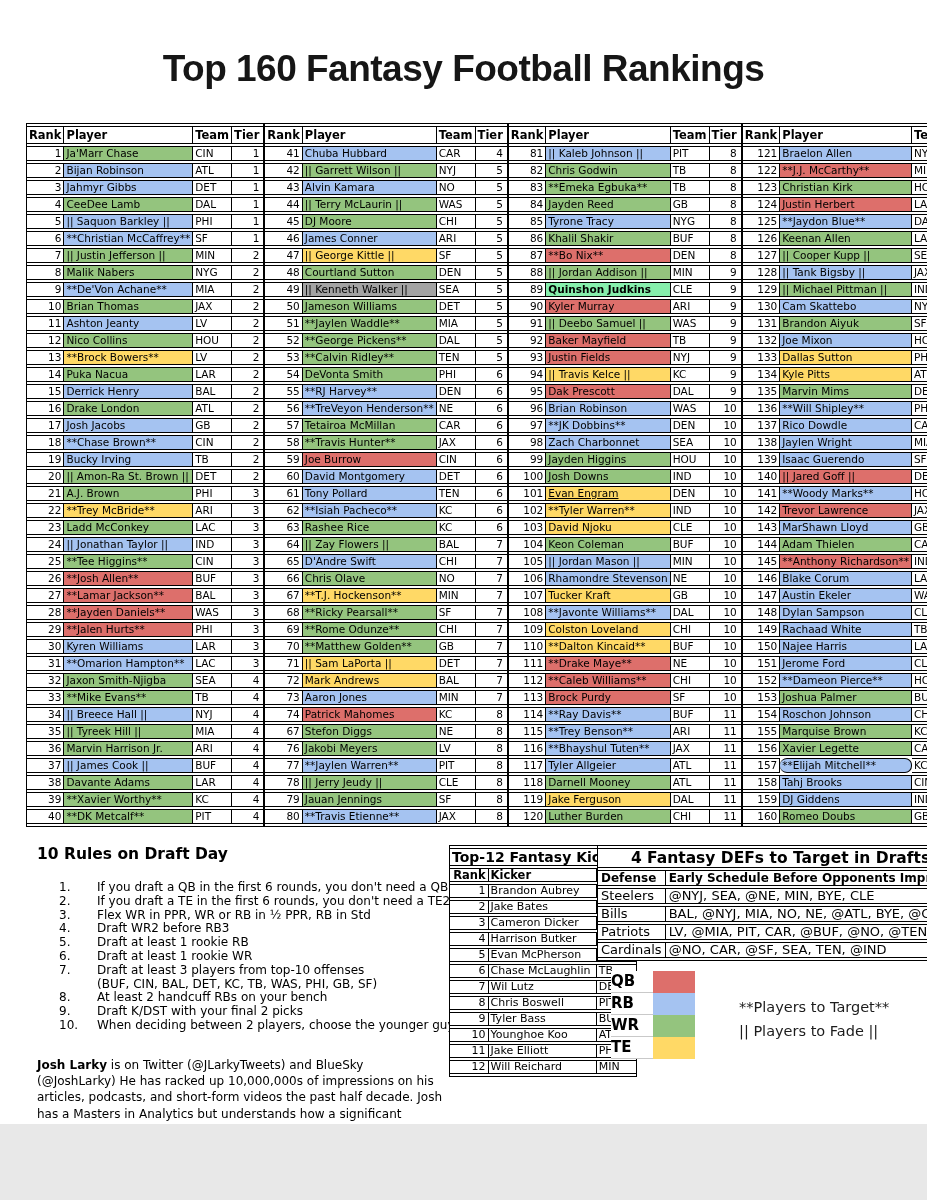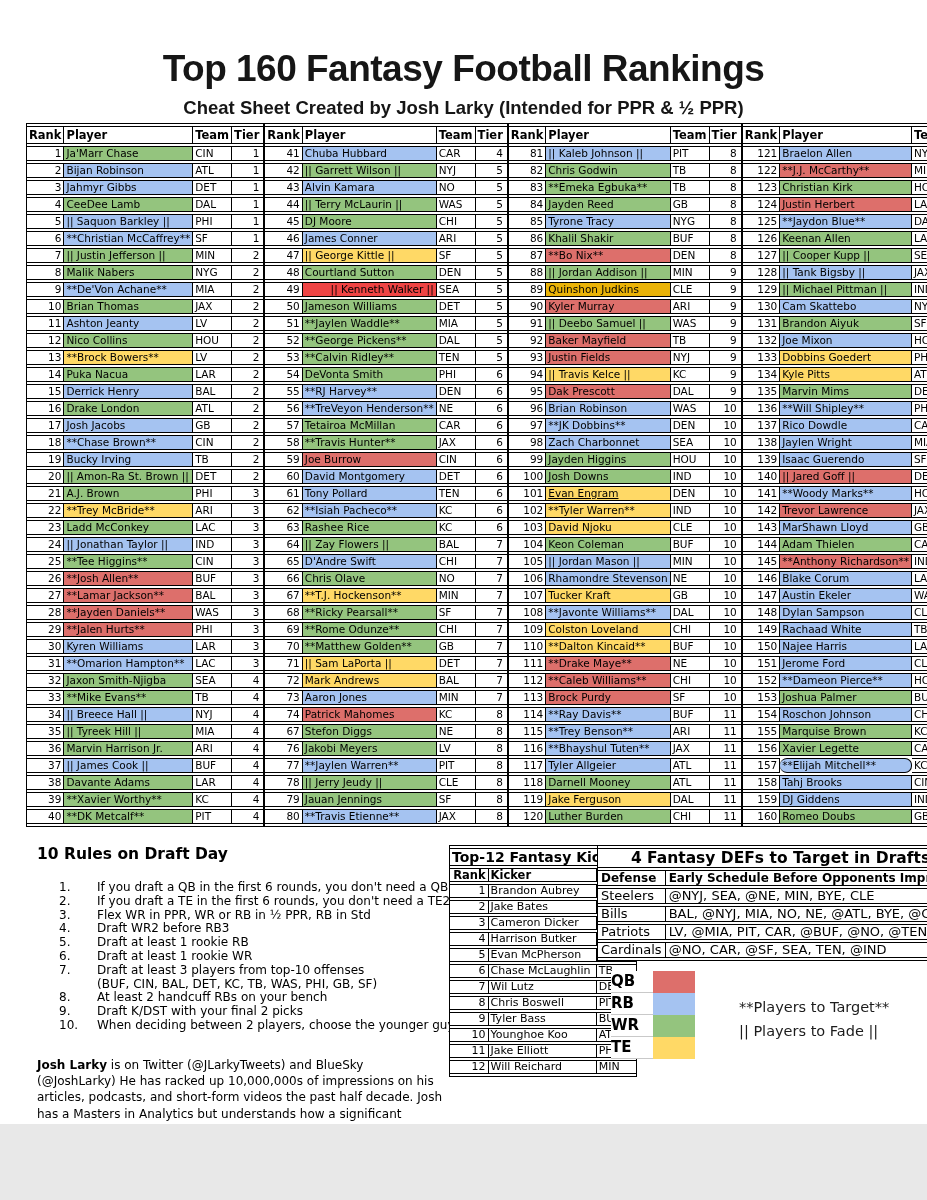--- a/index.html
+++ b/index.html
@@ -83,21 +83,20 @@
   
   #bio{position:absolute;top:1057px;left:37px;width:408px;font-size:12px;line-height:16.2px;}
   #bio .bio-lead{font-weight:bold;}
 </style>
 </head>
 <body>
 
 <div id="page">
 
   <div id="page-title">Top 160 Fantasy Football Rankings</div>
-  <div id="page-subtitle">Cheat Sheet Created by Josh Larky (Intended for PPR &amp; ½ PPR)</div>
 
   <div id="rankings">
       <div class="tframe">
         <table class="rtable">
           <thead>
             <tr>
               <th class="c-rank">Rank</th>
               <th class="c-player">Player</th>
               <th class="c-team">Team</th>
               <th class="c-tier">Tier</th>
@@ -401,21 +400,21 @@
               <td class="c-tier">5</td>
             </tr>
             <tr>
               <td class="c-rank">48</td>
               <td class="c-player" style="background: rgb(148, 196, 126);">Courtland Sutton</td>
               <td class="c-team">DEN</td>
               <td class="c-tier">5</td>
             </tr>
             <tr>
               <td class="c-rank">49</td>
-              <td class="c-player" style="background: #ef4444; text-align: right;">|| Kenneth Walker ||</td>
+              <td class="c-player" style="background: #a3a3a3;">|| Kenneth Walker ||</td>
               <td class="c-team">SEA</td>
               <td class="c-tier">5</td>
             </tr>
             <tr>
               <td class="c-rank">50</td>
               <td class="c-player" style="background: rgb(148, 196, 126);">Jameson Williams</td>
               <td class="c-team">DET</td>
               <td class="c-tier">5</td>
             </tr>
             <tr>
@@ -655,21 +654,21 @@
               <td class="c-tier">8</td>
             </tr>
             <tr>
               <td class="c-rank">88</td>
               <td class="c-player" style="background: rgb(148, 196, 126);">|| Jordan Addison ||</td>
               <td class="c-team">MIN</td>
               <td class="c-tier">9</td>
             </tr>
             <tr>
               <td class="c-rank">89</td>
-              <td class="c-player" style="background: #eab308;">Quinshon Judkins</td>
+              <td class="c-player" style="background: #86efac; font-weight: bold;">Quinshon Judkins</td>
               <td class="c-team">CLE</td>
               <td class="c-tier">9</td>
             </tr>
             <tr>
               <td class="c-rank">90</td>
               <td class="c-player" style="background: rgb(221, 111, 107);">Kyler Murray</td>
               <td class="c-team">ARI</td>
               <td class="c-tier">9</td>
             </tr>
             <tr>
@@ -920,21 +919,21 @@
               <td class="c-player" style="background: rgb(148, 196, 126);">Brandon Aiyuk</td>
               <td class="c-team">SF</td>
             </tr>
             <tr>
               <td class="c-rank">132</td>
               <td class="c-player" style="background: rgb(165, 195, 241);">Joe Mixon</td>
               <td class="c-team">HOU</td>
             </tr>
             <tr>
               <td class="c-rank">133</td>
-              <td class="c-player" style="background: rgb(255, 217, 102);">Dobbins Goedert</td>
+              <td class="c-player" style="background: rgb(255, 217, 102);">Dallas Sutton</td>
               <td class="c-team">PHI</td>
             </tr>
             <tr>
               <td class="c-rank">134</td>
               <td class="c-player" style="background: rgb(255, 217, 102);">Kyle Pitts</td>
               <td class="c-team">ATL</td>
             </tr>
             <tr>
               <td class="c-rank">135</td>
               <td class="c-player" style="background: rgb(148, 196, 126);">Marvin Mims</td>

